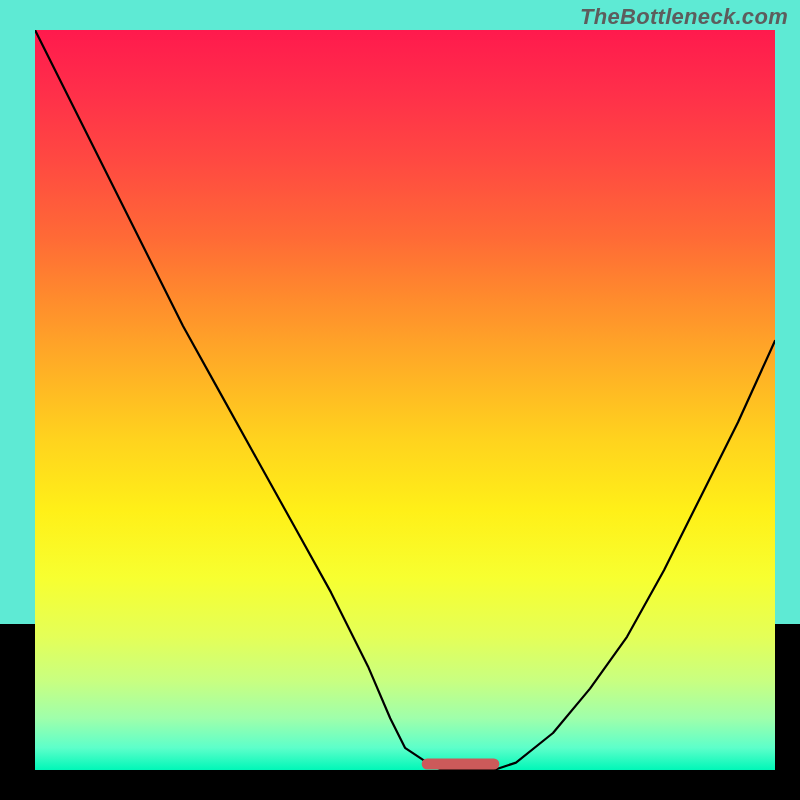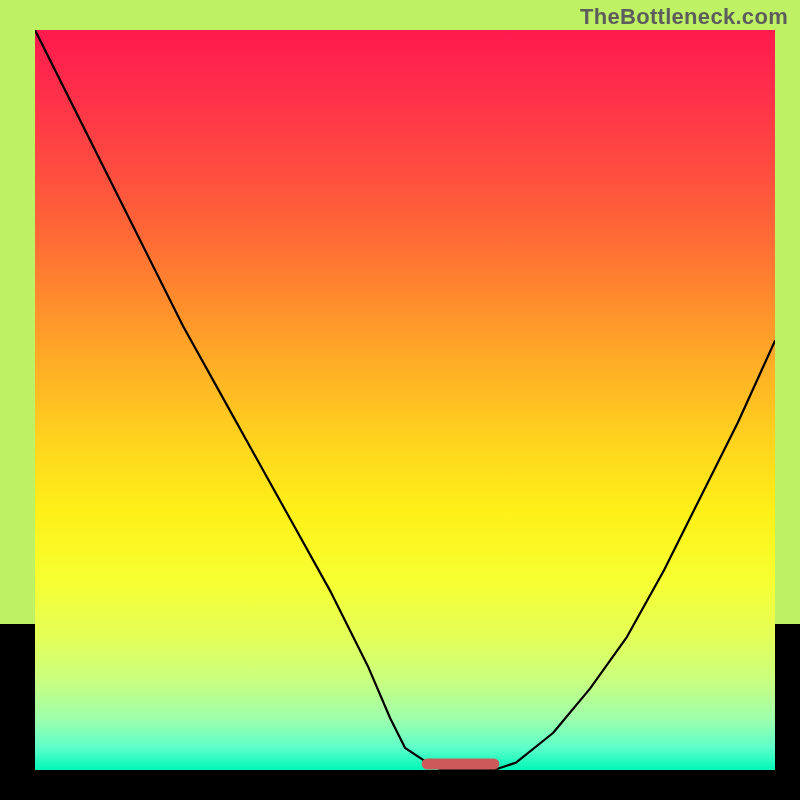--- a/index.html
+++ b/index.html
@@ -10,21 +10,22 @@
     background: #000;
     overflow: hidden;
     font-family: Arial, Helvetica, sans-serif;
   }
   .frame {
     position: absolute;
     left: 0;
     top: 0;
     width: 800px;
     height: 624px;
-    background: #bef264;
+    background: #5eead4;
+    font-style: italic;
   }
   .watermark {
     position: absolute;
     top: 4px;
     right: 12px;
     color: #5d5d5d;
     font-size: 22px;
     font-weight: 600;
     letter-spacing: 0.3px;
     z-index: 50;

